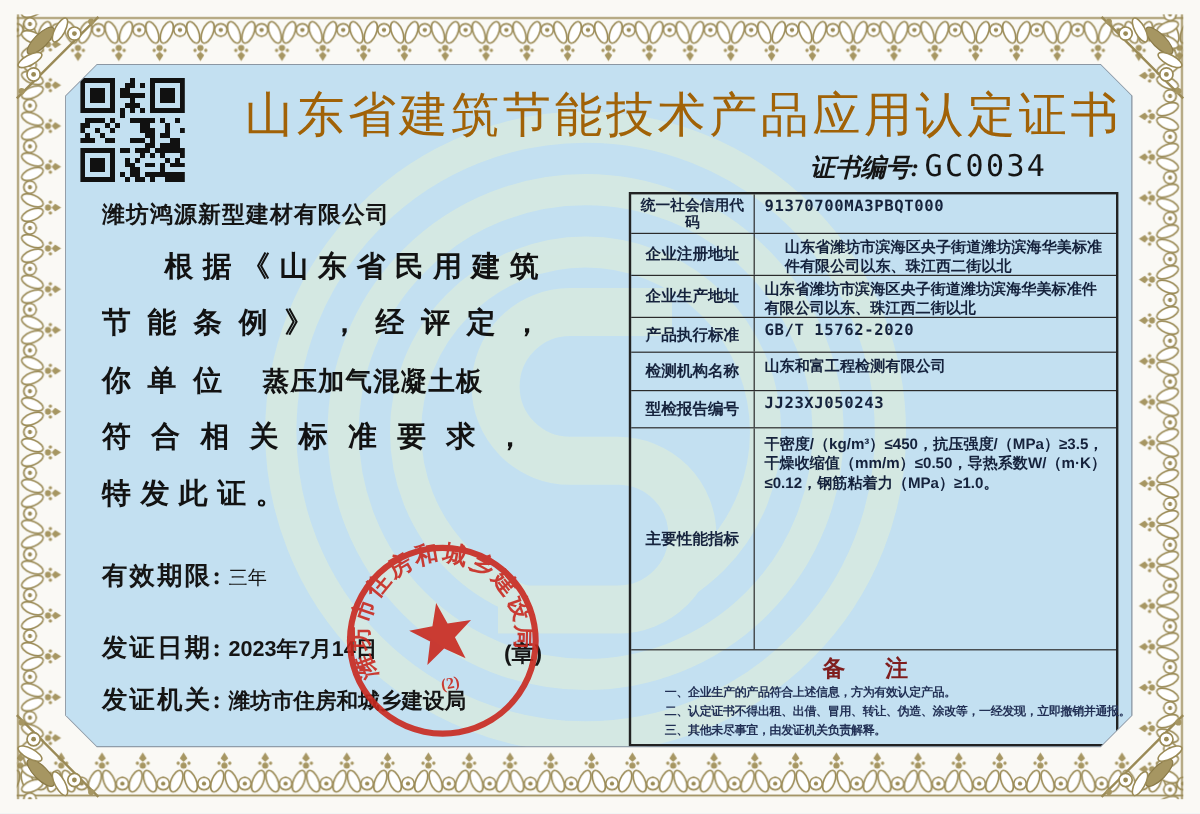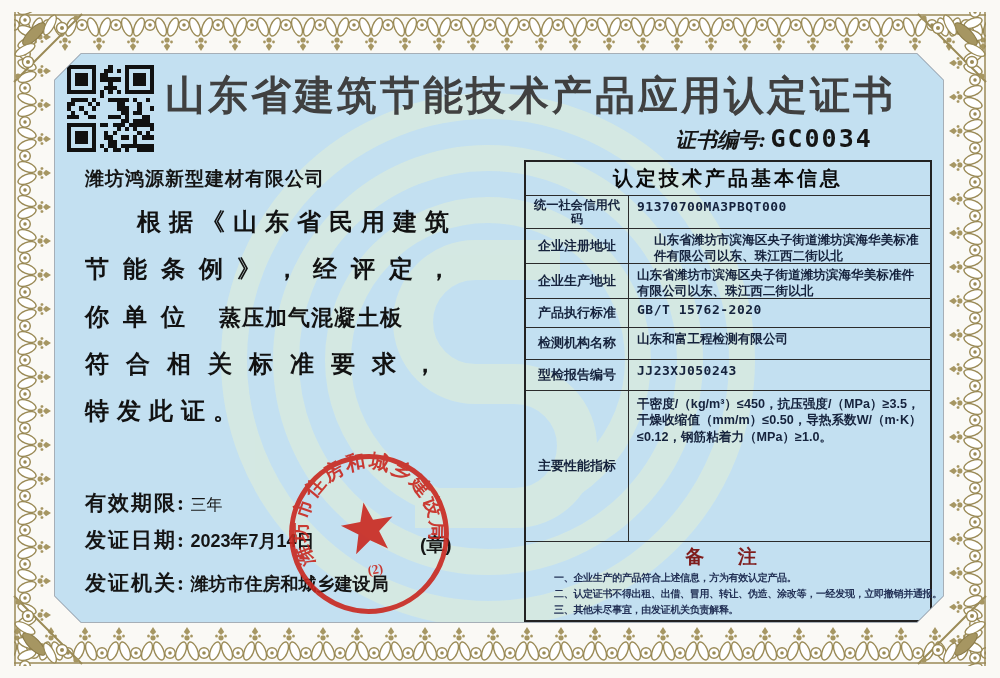--- a/index.html
+++ b/index.html
@@ -6,39 +6,39 @@
   .page{position:relative;width:1000px;height:678px;overflow:hidden;
         font-family:"Liberation Sans",sans-serif;color:#151515;}
   .frame{position:absolute;left:0;top:0;width:1000px;height:678px;}
   .panel{position:absolute;left:55px;top:54px;width:888px;height:568px;
          background:#c3e0f1;
          clip-path:polygon(26px 0,calc(100% - 26px) 0,100% 26px,100% calc(100% - 26px),
                    calc(100% - 26px) 100%,26px 100%,0 calc(100% - 26px),0 26px);}
   .watermark{position:absolute;left:0;top:0;width:888px;height:568px;pointer-events:none;}
   .qr{position:absolute;left:12px;top:11px;width:87px;height:87px;}
   .title{position:absolute;left:110px;top:14px;width:770px;
-         font-size:40px;font-weight:bold;letter-spacing:3px;white-space:nowrap;
-         font-family:"Liberation Sans",sans-serif;color:#404040;}
+         font-size:40px;font-weight:normal;letter-spacing:3px;white-space:nowrap;
+         font-family:"Liberation Sans",sans-serif;color:#a16207;text-align:right;}
   .certno{position:absolute;left:620px;top:70px;white-space:nowrap;}
   .certno .lab{font-family:"Liberation Serif",serif;font-size:21px;font-weight:bold;font-style:italic;}
-  .certno .num{font-family:"DejaVu Sans Mono",monospace;font-size:25px;font-weight:bold;letter-spacing:2px;}
+  .certno .num{font-family:"DejaVu Sans Mono",monospace;font-size:25px;font-weight:normal;letter-spacing:2px;}
   .company{position:absolute;left:30px;top:112px;font-size:19px;letter-spacing:1px;font-weight:600;}
   .bodyline{position:absolute;left:30px;white-space:nowrap;
             font-family:"Liberation Serif",serif;font-weight:bold;font-size:24px;color:#121212;}
   .l1{top:152px;left:82px;letter-spacing:8px;}
   .l2{top:199px;letter-spacing:14px;}
   .l3{top:247px;letter-spacing:14px;}
   .l3 .product{font-family:"Liberation Sans",sans-serif;font-size:22px;font-weight:600;letter-spacing:1px;}
   .l4{top:294px;letter-spacing:17px;}
   .l5{top:341px;letter-spacing:8px;}
   .fieldline{position:absolute;left:30px;white-space:nowrap;}
   .fieldline .flab{font-family:"Liberation Serif",serif;font-weight:bold;font-size:21px;letter-spacing:2px;}
   .fv-serif{font-family:"Liberation Serif",serif;font-size:16px;}
   .fv-sans{font-size:18px;font-weight:600;}
-  .fl-validity{top:435px;}
+  .fl-validity{top:412px;}
   .fl-date{top:472px;}
   .fl-issuer{top:515px;}
   .zhang{position:absolute;left:365px;top:478px;font-size:19px;font-weight:600;}
   .seal{position:absolute;left:230px;top:396px;width:168px;height:168px;opacity:.9;}
 
   .infotable{position:absolute;left:469px;top:106px;width:404px;height:458px;
              display:flex;flex-direction:column;border:2px solid #222;background:transparent;}
   .trow{display:flex;border-top:1px solid #2b2b2b;}
   .trow:first-child{border-top:none;}
   .thead{height:33px;align-items:center;justify-content:center;
@@ -298,21 +298,20 @@
         <path d="M82.5,51 L88.8,69.3 L108.2,69.7 L92.8,81.3 L98.4,99.8 L82.5,88.8 L66.6,99.8
                  L72.2,81.3 L56.8,69.7 L76.2,69.3 Z" fill="#c9281f"></path>
         <text font-family="Liberation Serif,serif" font-size="19.5" font-weight="bold" fill="#c9281f" letter-spacing="2">
           <textPath href="#sealArc" startOffset="50%" text-anchor="middle">潍坊市住房和城乡建设局</textPath>
         </text>
         <text x="82.5" y="122" text-anchor="middle" font-family="Liberation Serif,serif" font-size="13" font-weight="bold" fill="#c9281f">(2)</text>
       </g>
     </svg>
 
     <div class="infotable">
-      <div class="trow thead">认定技术产品基本信息</div>
 
       <div class="trow r-code">
         <div class="lcell small">统一社会信用代码</div>
         <div class="vcell mono">91370700MA3PBQT000</div>
       </div>
 
       <div class="trow r-addr1">
         <div class="lcell">企业注册地址</div>
         <div class="vcell">山东省潍坊市滨海区央子街道潍坊滨海华美标准件有限公司以东、珠江西二街以北</div>
       </div>

